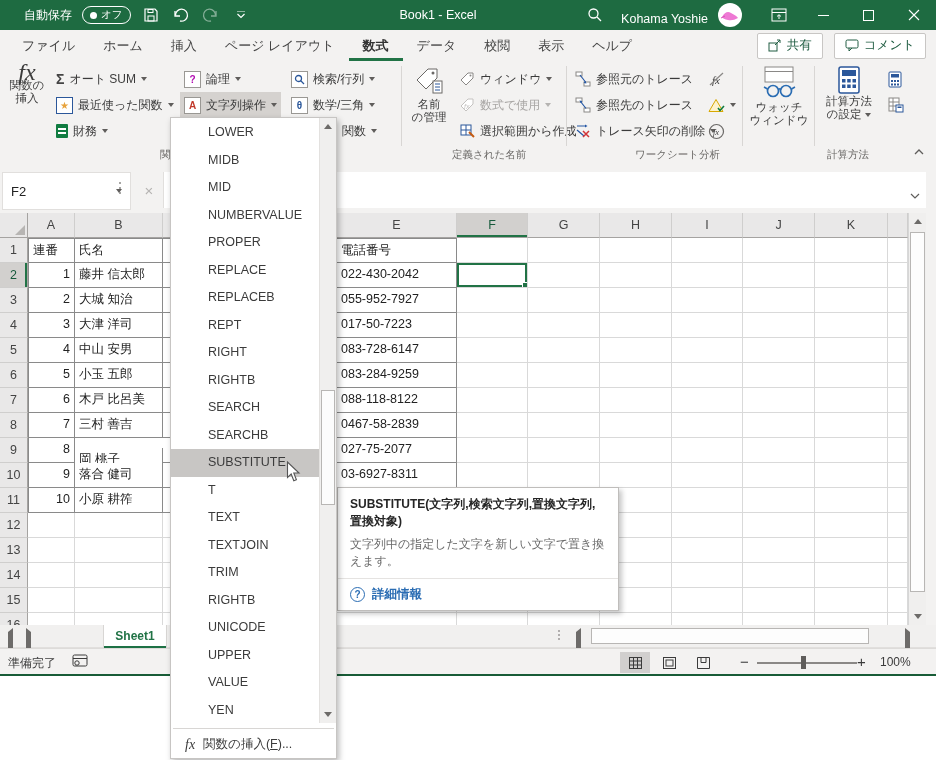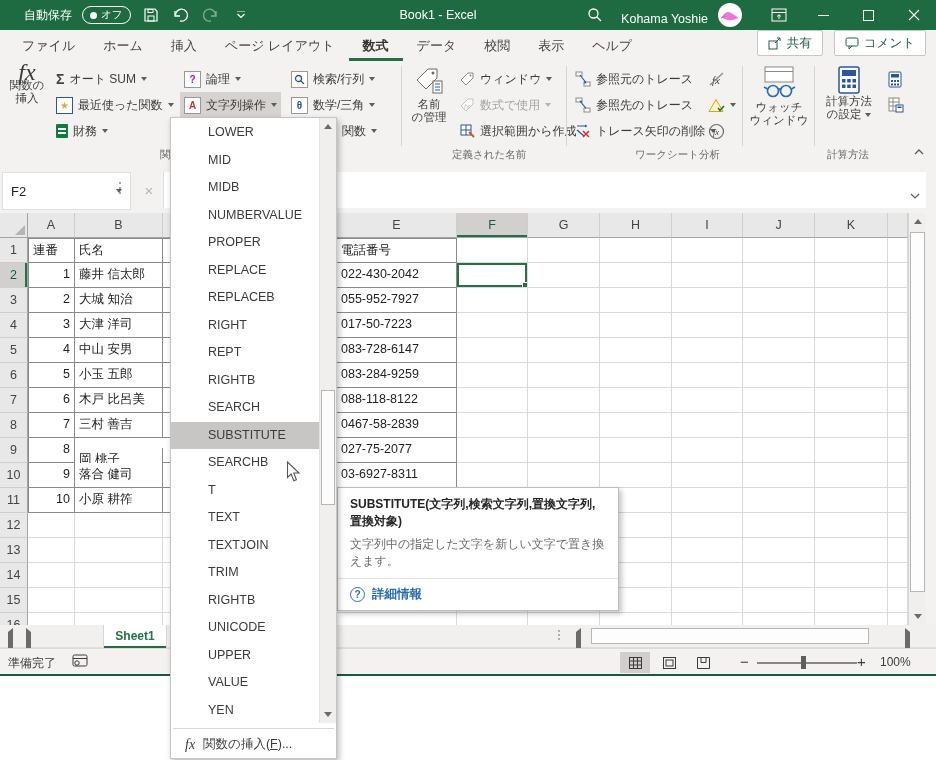--- a/index.html
+++ b/index.html
@@ -12,21 +12,21 @@
   .pill{display:flex;align-items:center;gap:4px;border:1px solid #fff;border-radius:9px;height:16px;padding:0 7px;font-size:10.5px}
   .pill-dot{width:7px;height:7px;border-radius:50%;background:#fff}
   .qat{width:20px;height:20px;display:flex;align-items:center;justify-content:center}
   .dim{opacity:.45}
   .tb-title{position:absolute;left:0;top:0;width:936px;height:30px;line-height:30px;text-align:center;transform:translateX(-30px);font-size:12.5px;pointer-events:none}
   .tb-right{margin-left:auto;display:flex;align-items:center;height:30px}
   .tb-user{font-size:12.5px;margin:8px 10px 0 16px}
   .avatar{width:24px;height:24px;border-radius:50%;background:#fff;display:flex;align-items:center;justify-content:center;overflow:hidden;margin-right:14px}
   .winbtn{width:45px;height:30px;display:flex;align-items:center;justify-content:center}
   
-  .tabrow{position:absolute;left:0;top:30px;width:936px;height:31px;background:#f3f2f1;display:flex;align-items:flex-start}
+  .tabrow{position:absolute;left:0;top:30px;width:936px;height:31px;background:#f3f2f1;display:flex;align-items:center}
   .tabs{display:flex;padding-left:8px}
   .rtab{padding:0 14px;height:31px;line-height:31px;font-size:13px;color:#444}
   .rtab.active{font-weight:bold;color:#333;box-shadow:inset 0 -3px 0 #217346}
   .tab-actions{margin-left:auto;display:flex;gap:11px;padding-right:10px}
   .pillbtn{display:flex;align-items:center;gap:5px;height:24px;padding:0 10px;background:#fff;border:1px solid #c8c6c4;border-radius:2px;font-size:12.5px;color:#205d42}
   
   .ribbon{position:absolute;left:0;top:61px;width:936px;height:107px;background:#f3f2f1;border-bottom:1px solid #d5d3d1;font-size:12px;color:#3b3b3b}
   .rb{position:absolute;height:26px;display:flex;align-items:center;gap:5px;padding:0 4px;white-space:nowrap}
   .rb.pressed{background:#d5d2cf}
   .rb.disabled{color:#a8a6a4}
@@ -724,32 +724,32 @@
   <span class="abs" style="left:740px;top:4px;font-size:15px;color:#3b3b3b">−</span>
   <span class="zoomtrack"></span>
   <span class="zoomthumb"></span>
   <span class="abs" style="left:857px;top:4px;font-size:15px;color:#3b3b3b">+</span>
   <span class="abs" style="left:880px;top:6px">100%</span>
 </div>
 
 <div class="menu">
   <div id="menu-items" style="padding-top:1px">
       <div class="mitem">LOWER</div>
+      <div class="mitem">MIDB</div>
       <div class="mitem">MID</div>
-      <div class="mitem">MIDB</div>
       <div class="mitem">NUMBERVALUE</div>
       <div class="mitem">PROPER</div>
       <div class="mitem">REPLACE</div>
       <div class="mitem">REPLACEB</div>
+      <div class="mitem">REPT</div>
       <div class="mitem">RIGHT</div>
-      <div class="mitem">REPT</div>
       <div class="mitem">RIGHTB</div>
       <div class="mitem">SEARCH</div>
+      <div class="mitem">SEARCHB</div>
       <div class="mitem hl">SUBSTITUTE</div>
-      <div class="mitem">SEARCHB</div>
       <div class="mitem">T</div>
       <div class="mitem">TEXT</div>
       <div class="mitem">TEXTJOIN</div>
       <div class="mitem">TRIM</div>
       <div class="mitem">RIGHTB</div>
       <div class="mitem">UNICODE</div>
       <div class="mitem">UPPER</div>
       <div class="mitem">VALUE</div>
       <div class="mitem">YEN</div>
     </div>

